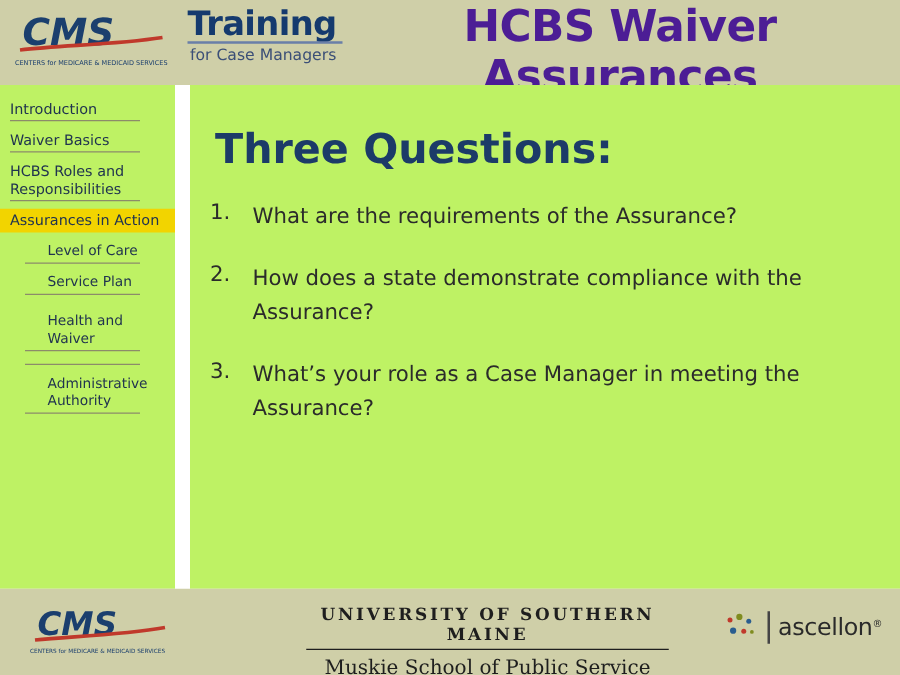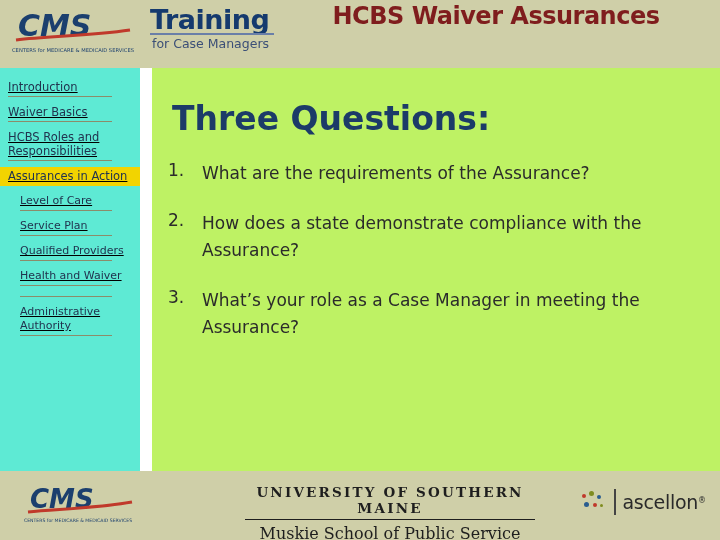--- a/index.html
+++ b/index.html
@@ -61,64 +61,63 @@
     width: 124px;
     height: 2px;
     background: #6a7fa8;
   }
   .hcbs-title {
     position: absolute;
     left: 276px; top: 2px;
     width: 440px;
     text-align: center;
     font-family: "DejaVu Sans", sans-serif;
-    font-size: 24px;
+    font-size: 35px;
     font-weight: bold;
-    color: #7f1d1d;
+    color: #4c1d95;
     letter-spacing: -0.5px;
   }
   .hcbs-sub {
     position: absolute;
     left: 276px; top: 40px;
     width: 440px;
     text-align: center;
     font-family: "DejaVu Serif", serif;
     font-style: italic;
     font-size: 13px;
     color: #2c4a73;
   }
 
   
   .sidebar {
     position: absolute;
     left: 0; top: 68px;
     width: 140px;
     height: 403px;
-    background: #5eead4;
-    text-decoration: underline;
+    background: #bef264;
   }
   .nav-item {
     position: relative;
     box-sizing: border-box;
     padding: 2px 6px 3px 8px;
     font-size: 11.5px;
     line-height: 14px;
     color: #21344f;
     font-family: "DejaVu Sans", sans-serif;
   }
   .nav-item .nav-underline {
     position: absolute;
     left: 8px;
     bottom: 0px;
     width: 104px;
     height: 1px;
     background: #8c8c6a;
   }
   .nav-item.sub {
-    padding-left: 20px;
+    padding-left: 38px;
     font-size: 11px;
   }
   .nav-item.sub .nav-underline {
     left: 20px;
     width: 92px;
   }
   .nav-item.active {
     background: #f2d400;
   }
   .nav-spacer { height: 6px; }
@@ -283,24 +282,20 @@
     <div class="nav-item sub">
       <span>Level of Care</span>
       <span class="nav-underline"></span>
     </div>
     <div class="nav-spacer"></div>
     <div class="nav-item sub">
       <span>Service Plan</span>
       <span class="nav-underline"></span>
     </div>
     <div class="nav-spacer"></div>
-    <div class="nav-item sub">
-      <span>Qualified Providers</span>
-      <span class="nav-underline"></span>
-    </div>
     <div class="nav-spacer"></div>
     <div class="nav-item sub">
       <span>Health and Waiver</span>
       <span class="nav-underline"></span>
     </div>
     <div class="nav-spacer"></div>
     <div class="nav-item sub">
       <span class="nav-underline"></span>
     </div>
     <div class="nav-spacer"></div>

